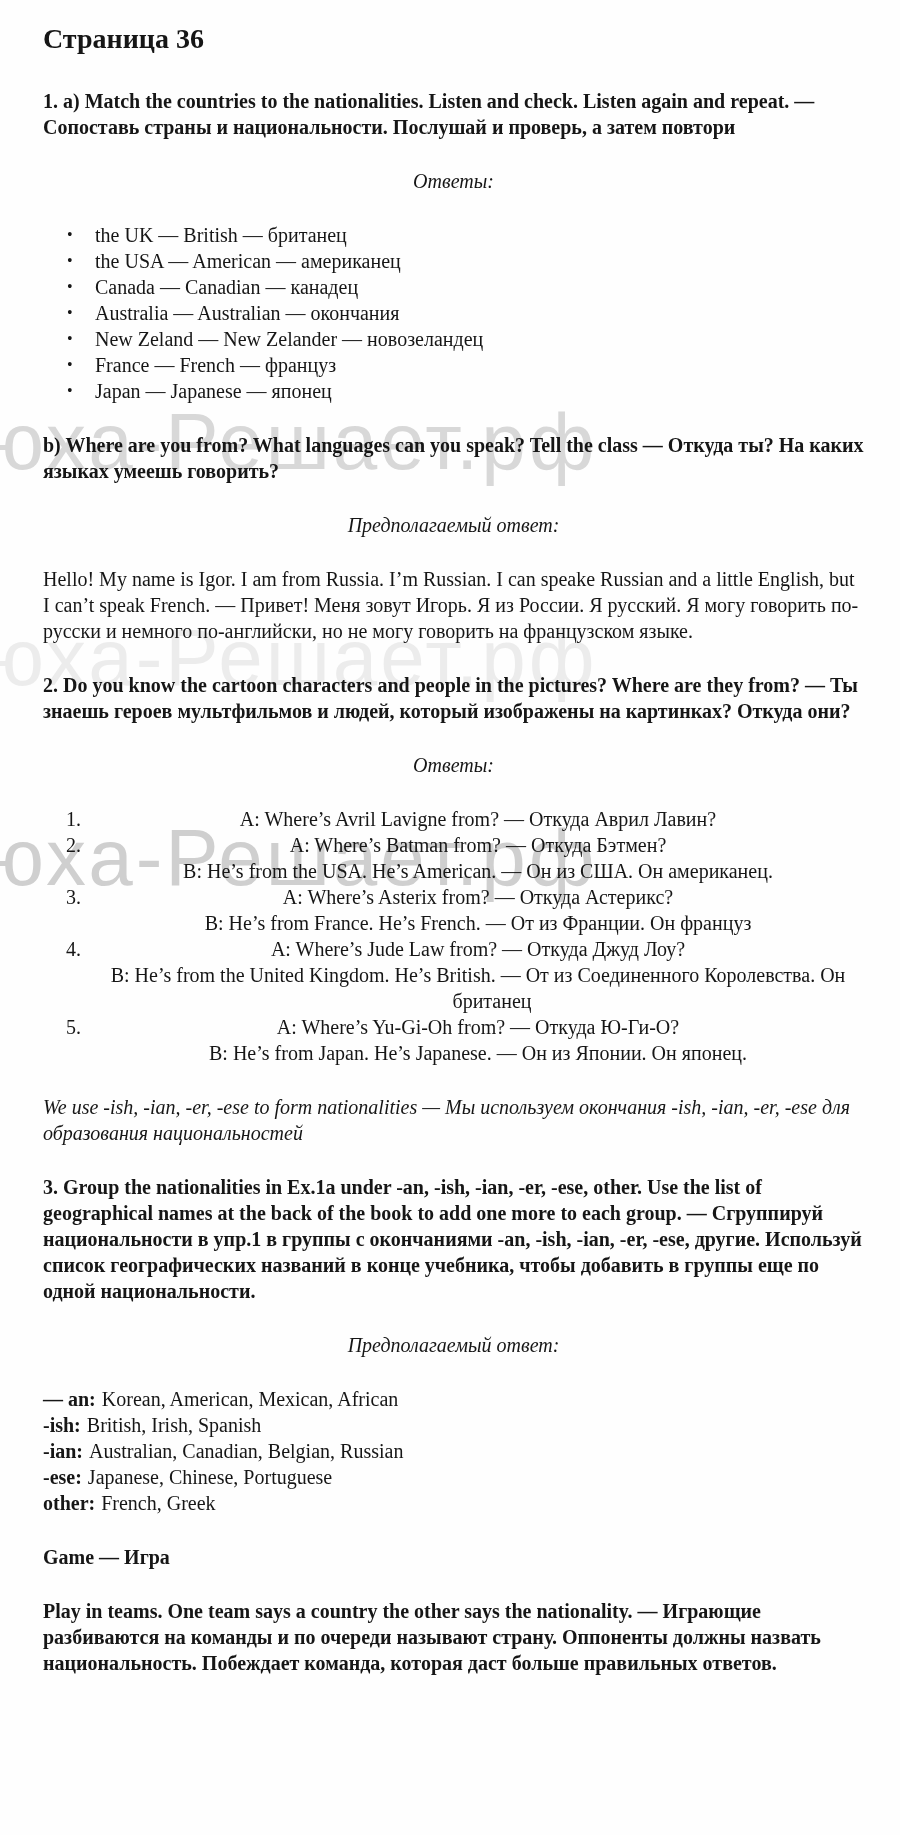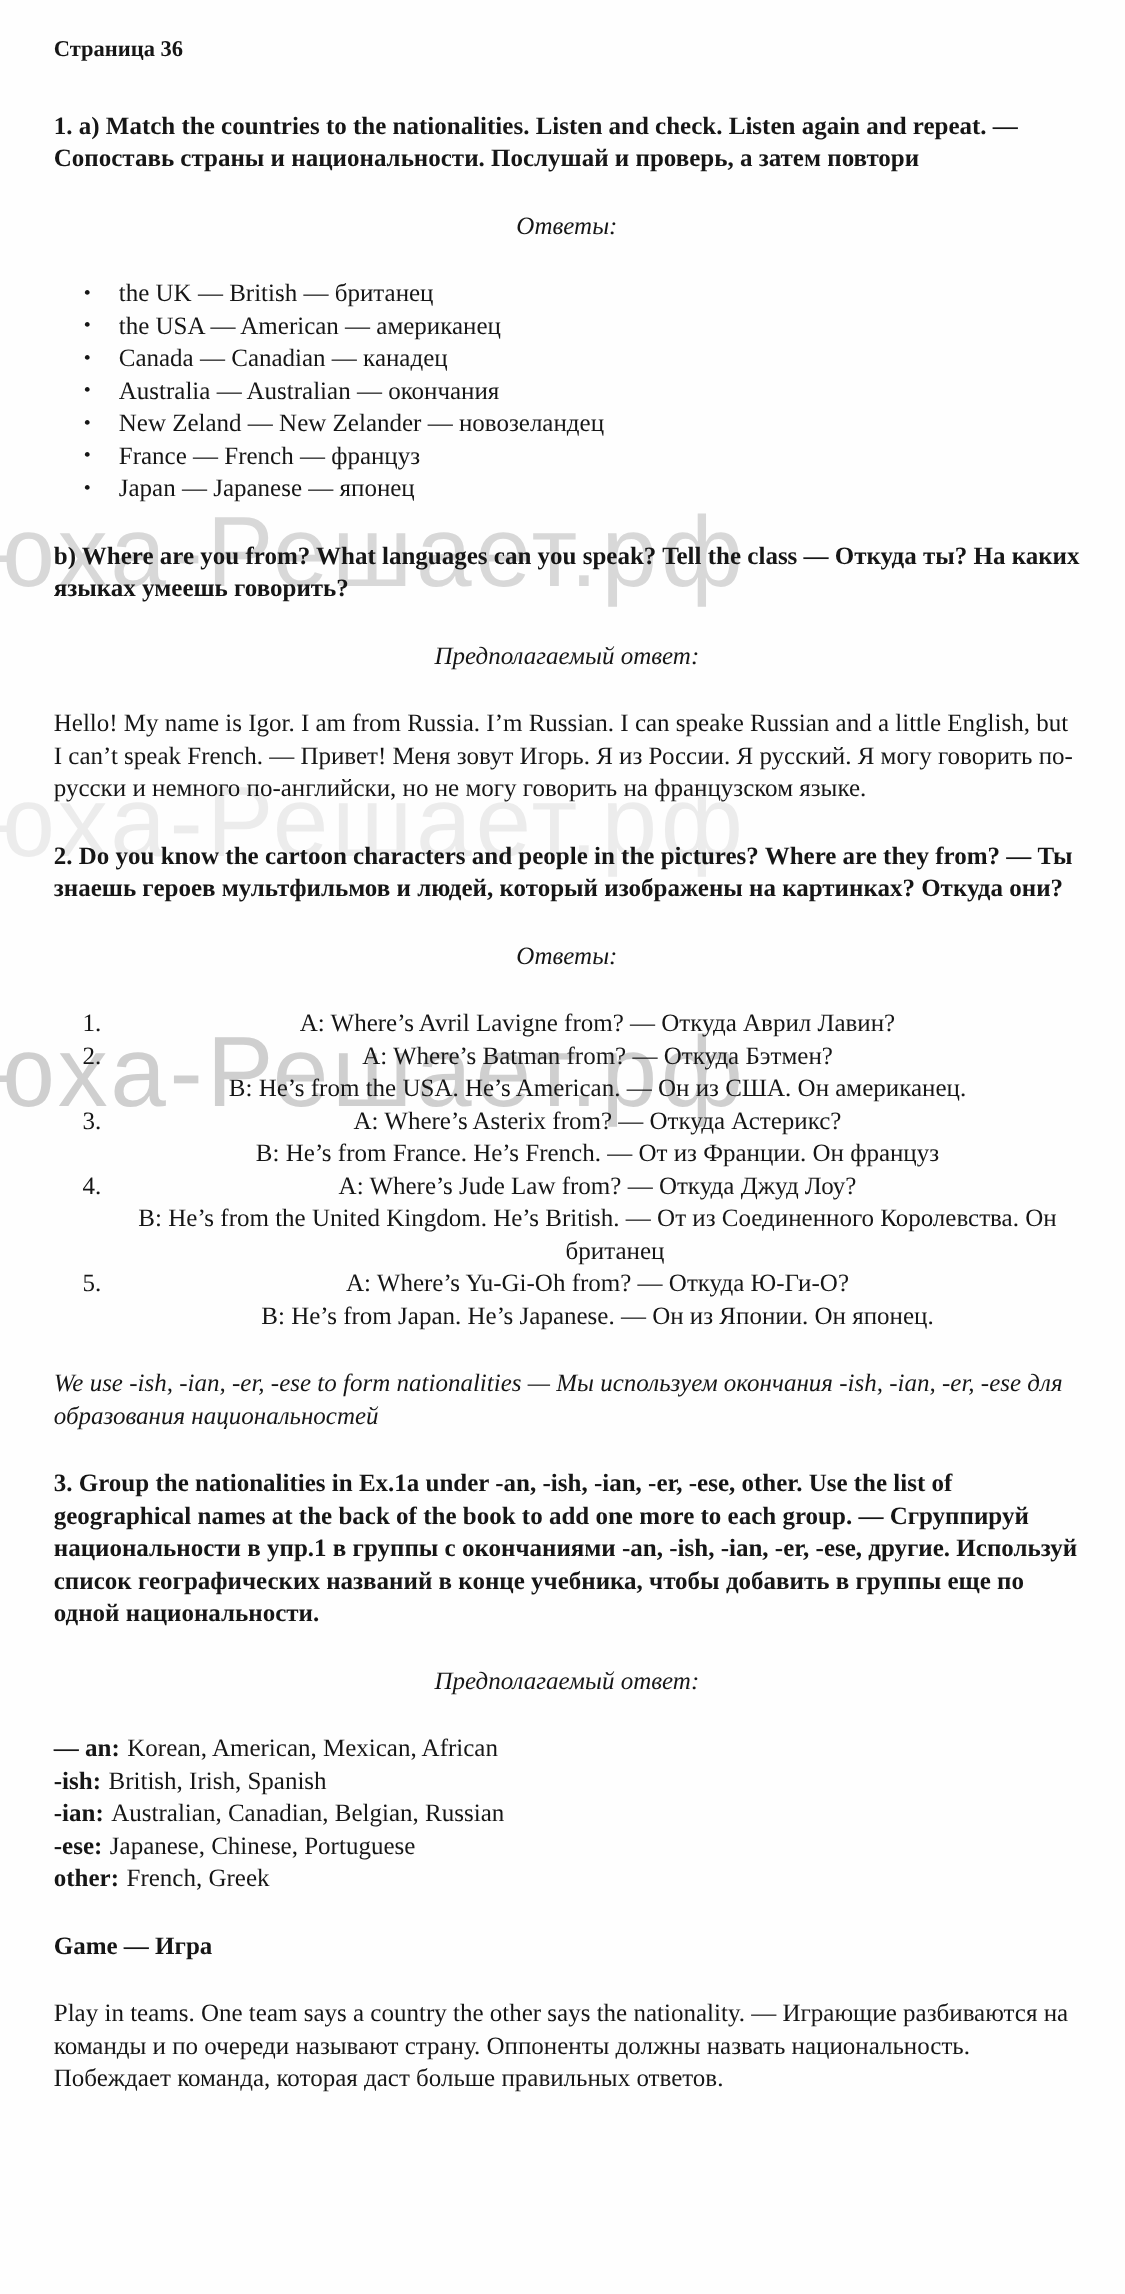--- a/index.html
+++ b/index.html
@@ -35,21 +35,21 @@
 
   .content {
     position: relative;
     z-index: 1;
     padding: 26px 36px 0 43px;
     font-size: 20px;
     line-height: 26px;
   }
   .page-title {
     font-weight: bold;
-    font-size: 18px;
+    font-size: 28px;
     margin: 0 0 36px 0;
   }
   .para { margin: 0 0 28px 0; }
   .bold { font-weight: bold; }
   .italic-label {
     font-style: italic;
     margin: 0 0 28px 0;
     text-align: center;
   }
   .note { font-style: italic; }
@@ -83,21 +83,21 @@
     display: block;
     padding-left: 28px;
     text-indent: -28px;
   }
 
   .groups { margin: 0 0 28px 0; }
   .group-row { }
   .group-label { font-weight: bold; margin-right: 6px; }
 
   .game-title { font-weight: bold; margin: 0 0 28px 0; }
-  .game-para { font-weight: normal; margin: 0; }
+  .game-para { font-weight: bold; margin: 0; }
 </style>
 </head>
 <body>
 
 <div class="page">
 
   <div class="wm wm-1">юха-Решает.рф</div>
   <div class="wm wm-2">юха-Решает.рф</div>
   <div class="wm wm-3">юха-Решает.рф</div>
 

